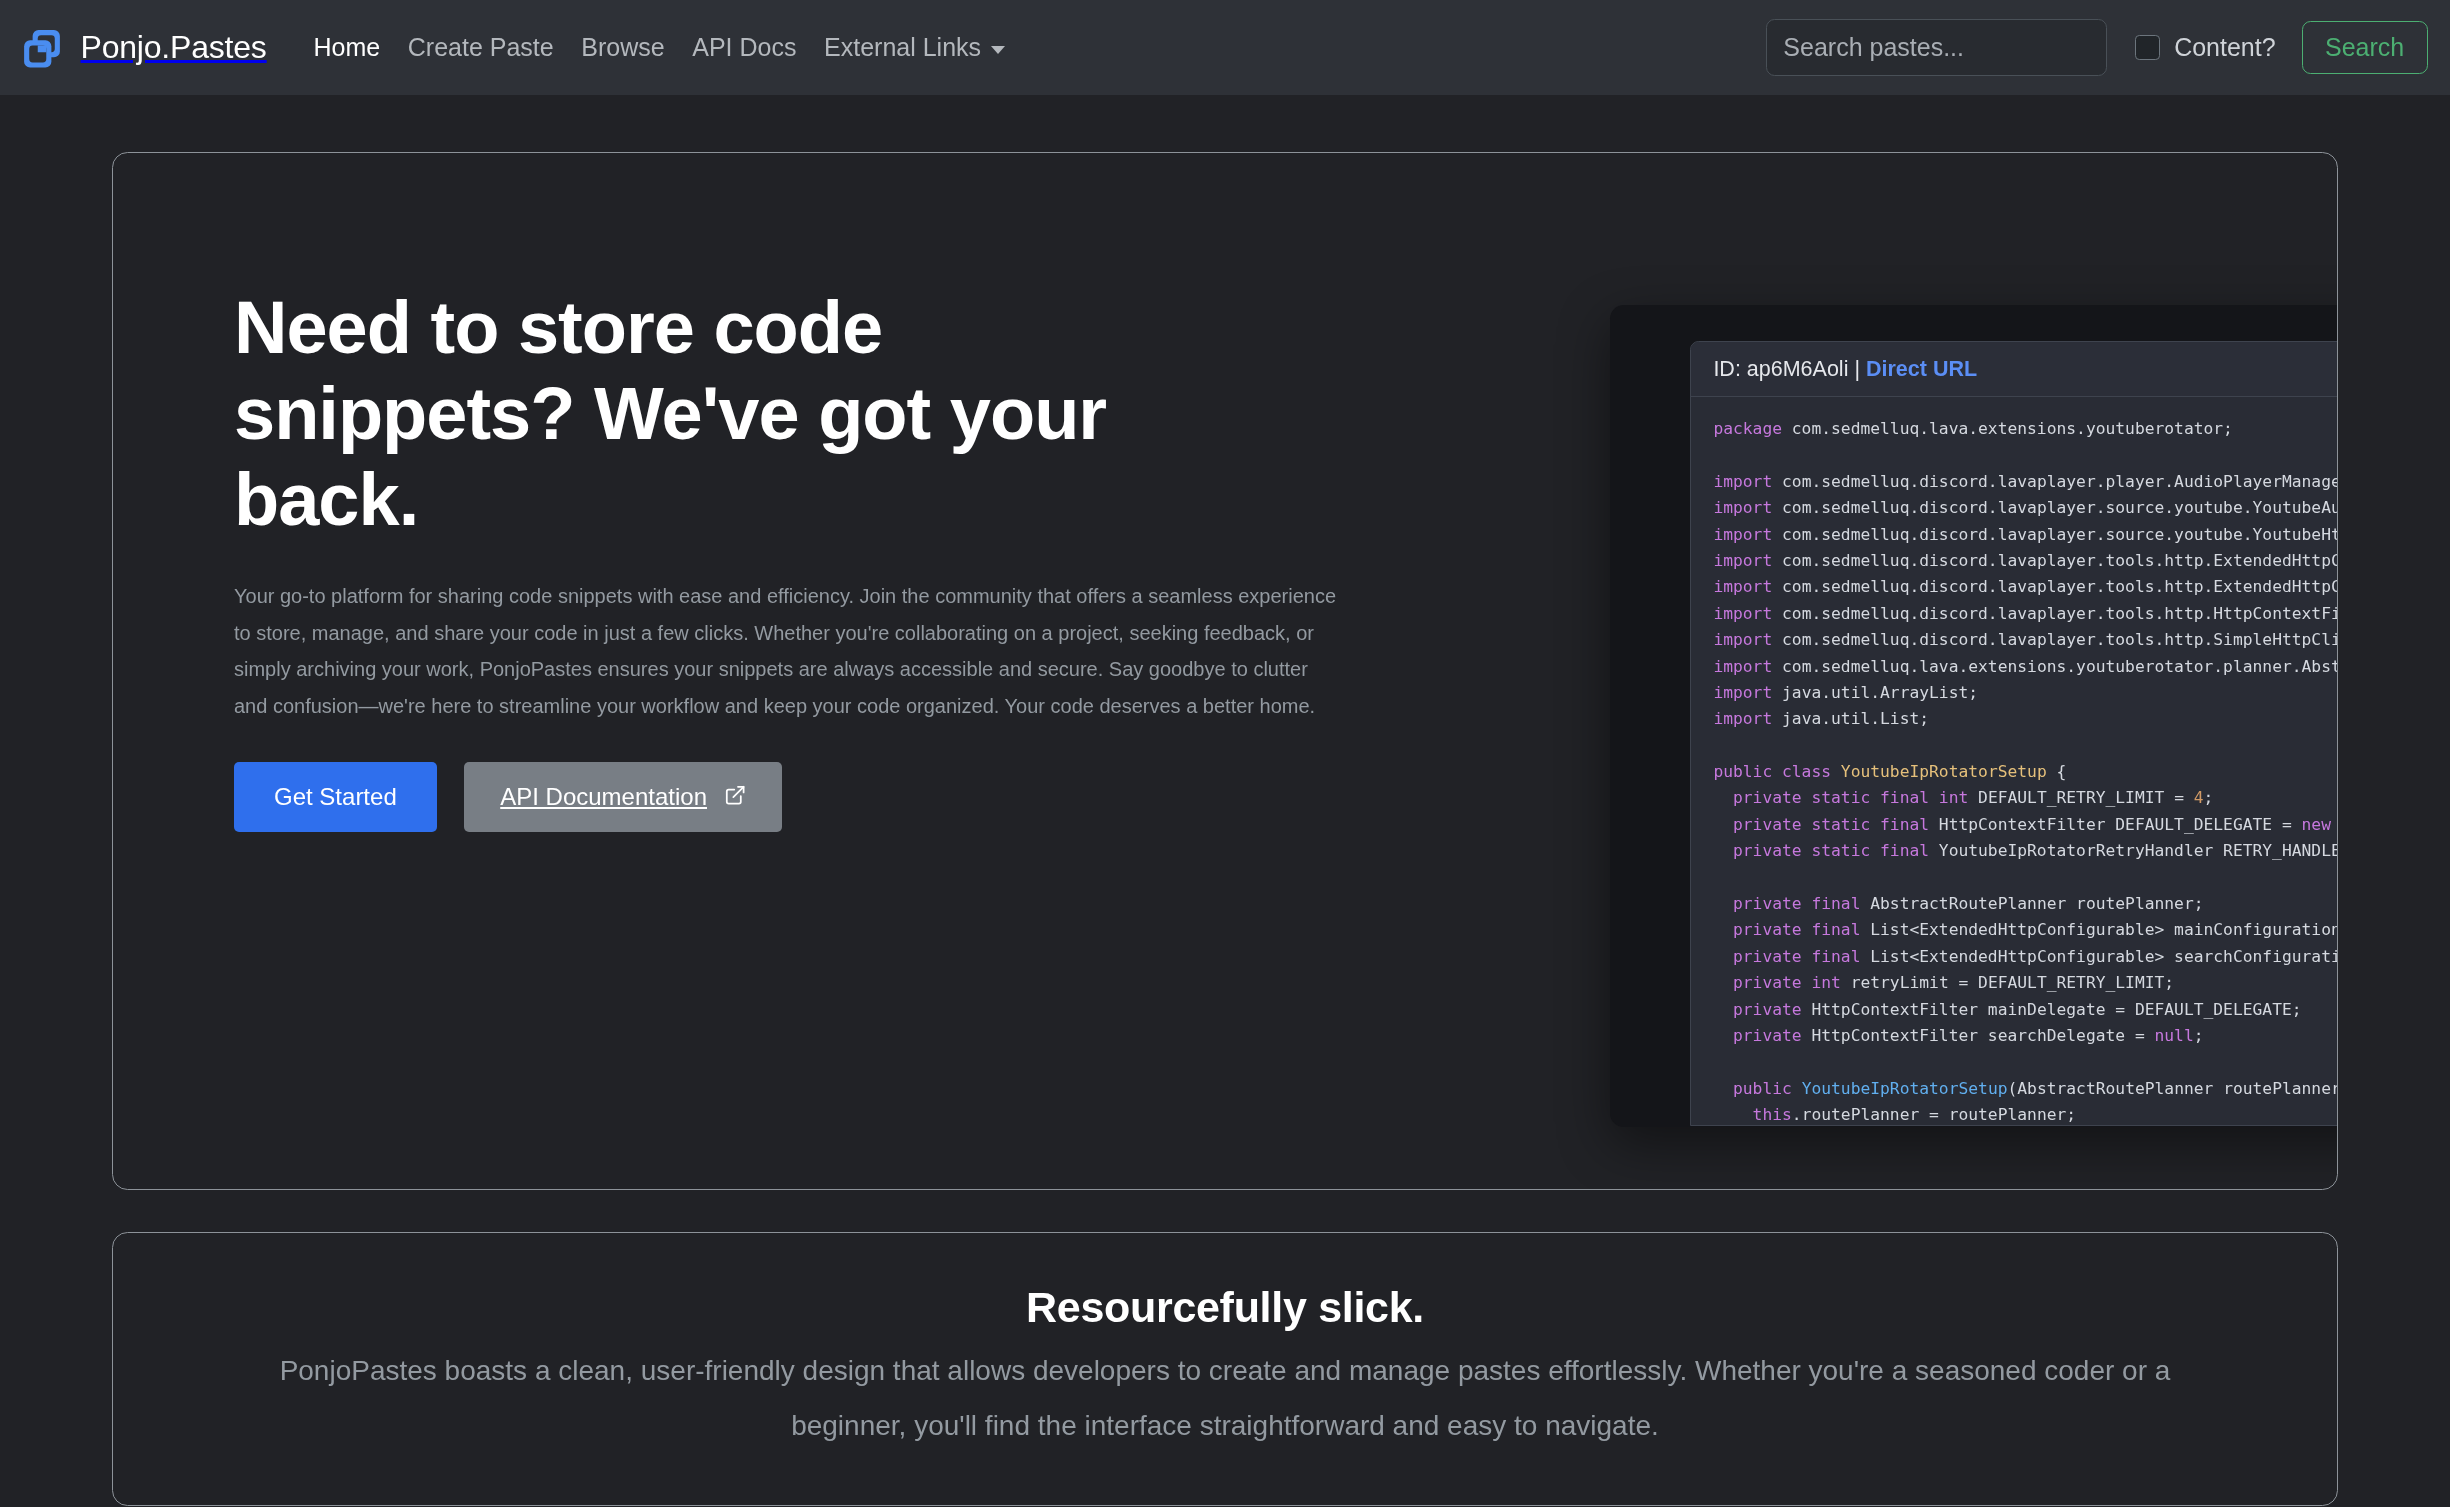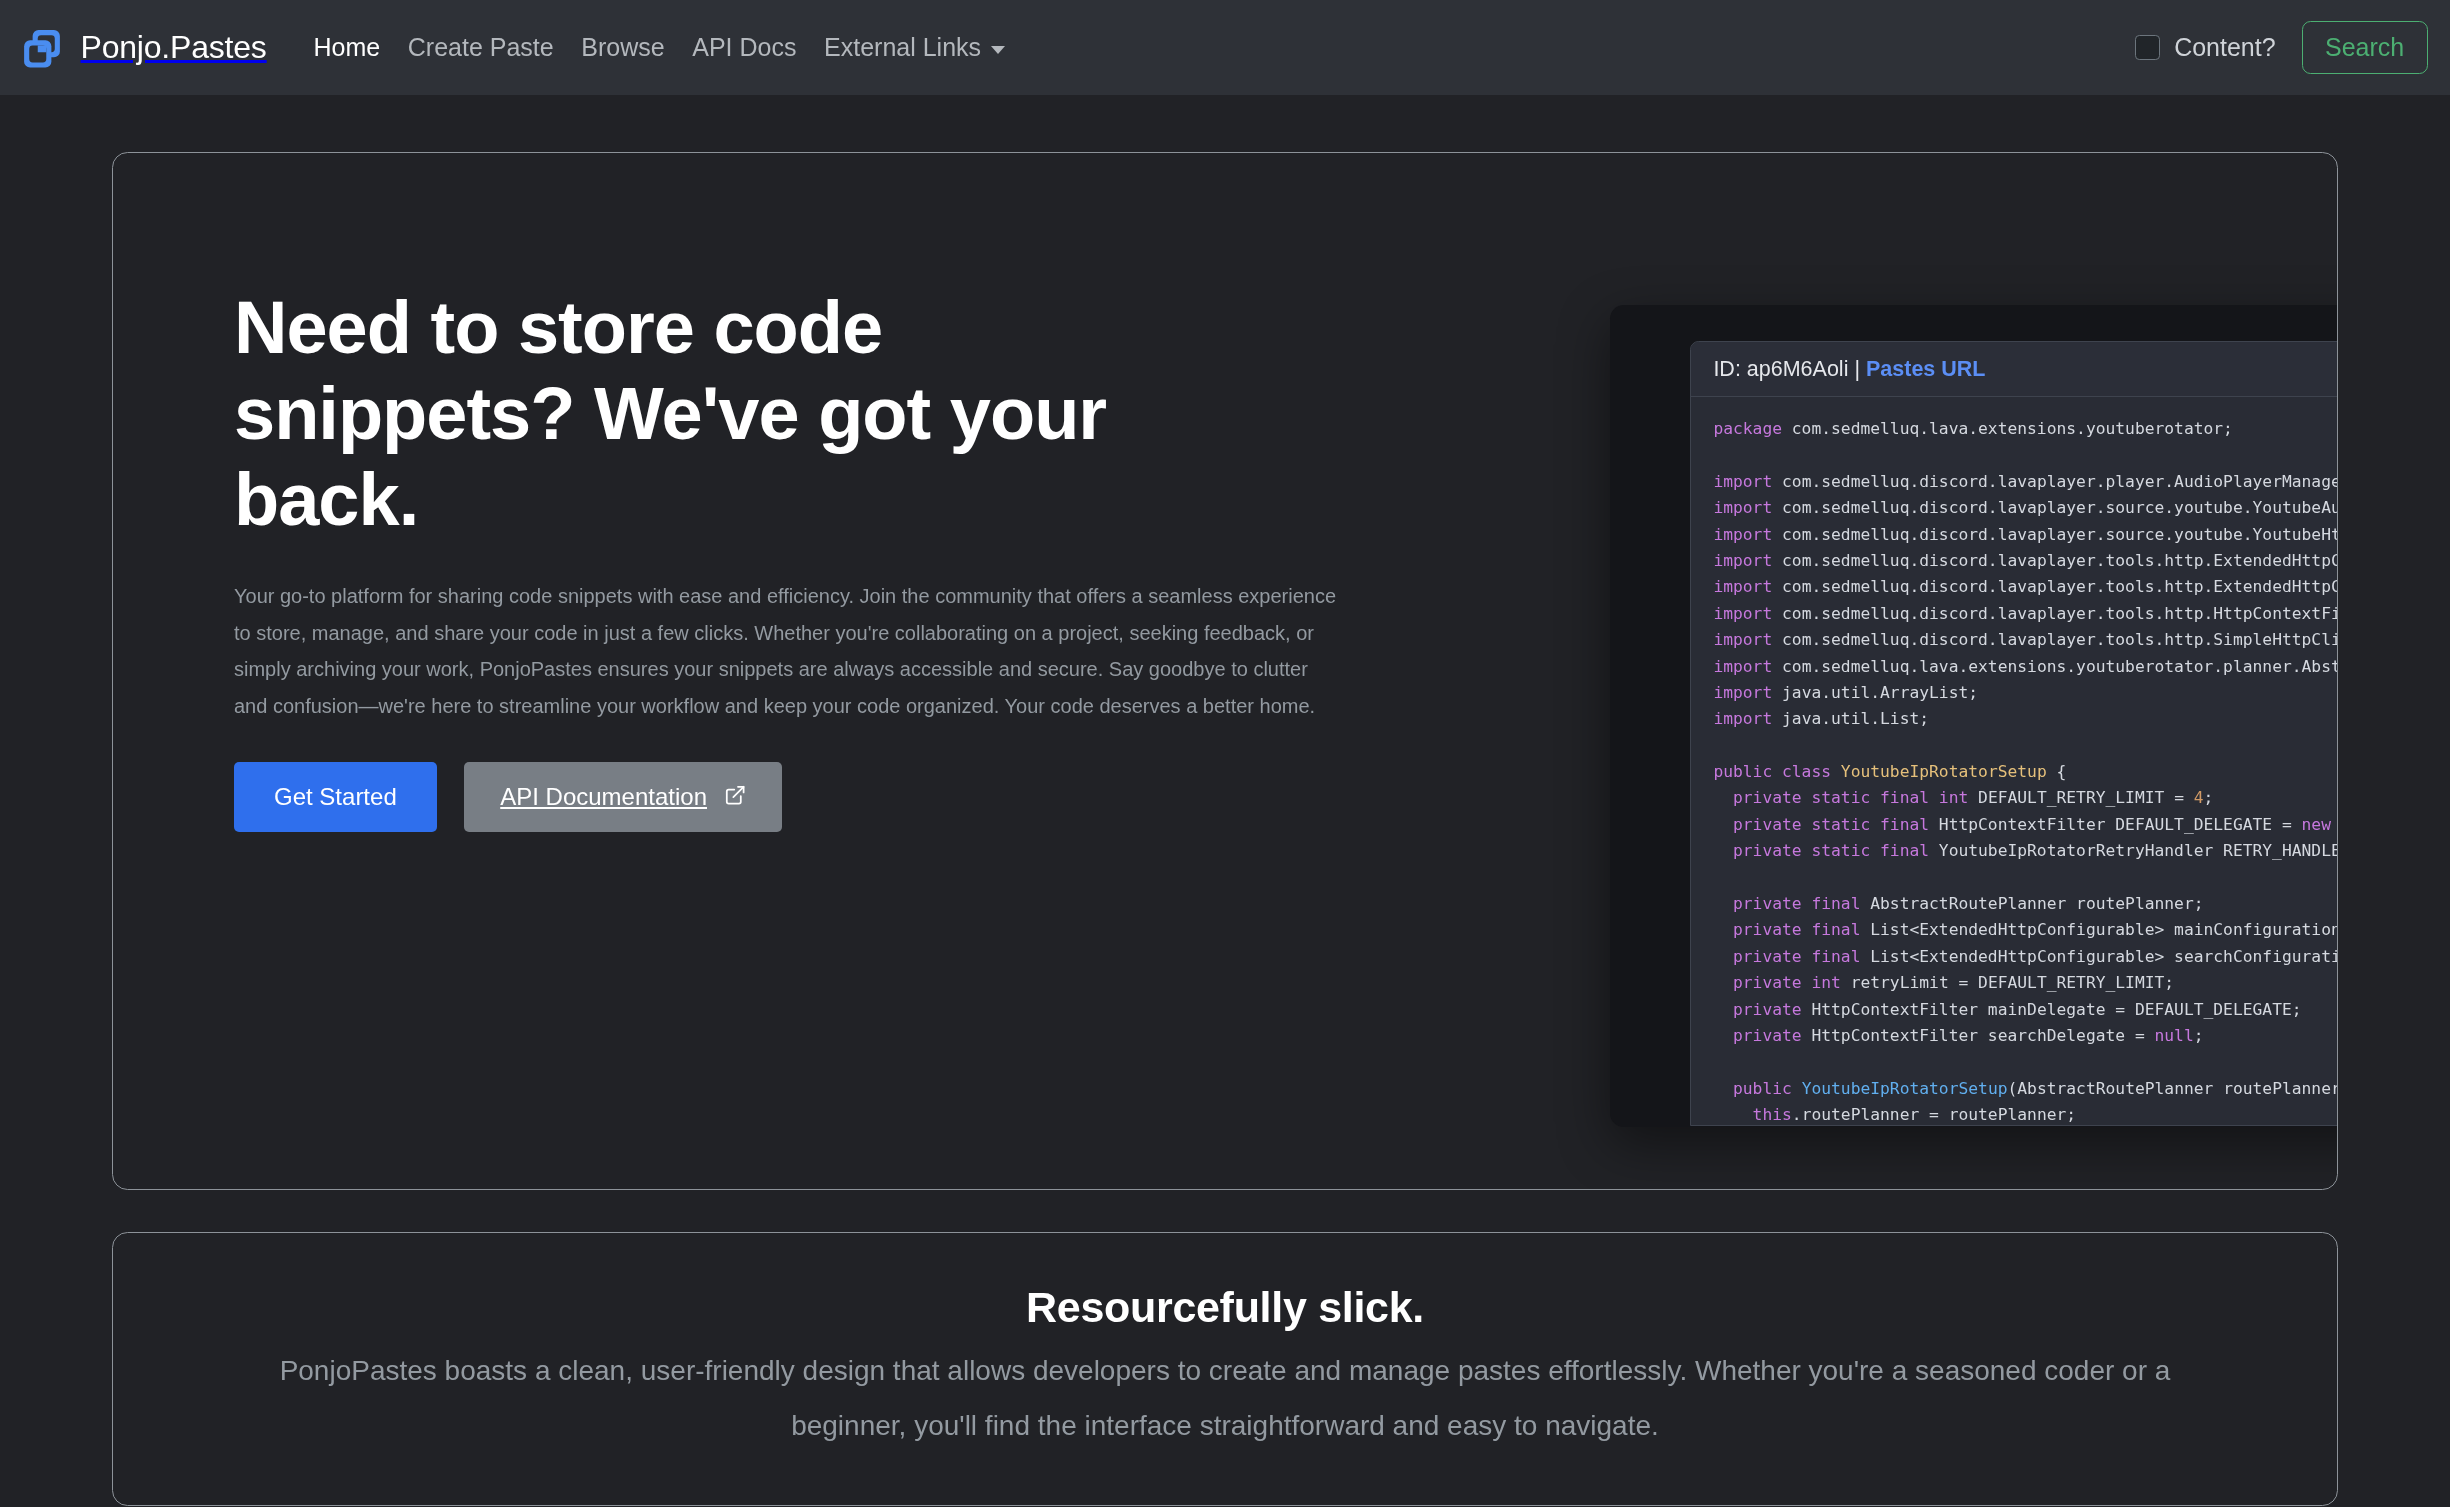--- a/index.html
+++ b/index.html
@@ -292,20 +292,21 @@
     </li>
     <li>
       <a class="nav-link" href="#">
         <span>External Links</span>
         <span class="caret"></span>
       </a>
     </li>
   </ul>
 
   <div class="nav-right">
+    <input class="search-input" type="text" placeholder="Search pastes..." style="">
     <div class="content-check-wrap">
       <span class="content-check"></span>
       <span class="content-label">Content?</span>
     </div>
     <button class="search-btn">Search</button>
   </div>
 </nav>
 
 <main class="page">
 
@@ -326,21 +327,21 @@
               </svg>
             </span>
           </a>
         </div>
       </div>
     </div>
 
     <div class="preview-frame">
       <div class="code-card">
         <div class="code-head">
-          <span class="code-head-text"><span>ID: ap6M6Aoli | </span><span class="url-link">Pastes URL</span></span>
+          <span class="code-head-text"><span>ID: ap6M6Aoli | </span><span class="url-link">Direct URL</span></span>
         </div>
         <div class="code-body" id="code-body"><div><span class="k">package</span><span class="p"> com.sedmelluq.lava.extensions.youtuberotator;</span></div><div>&nbsp;</div><div><span class="k">import</span><span class="p"> com.sedmelluq.discord.lavaplayer.player.AudioPlayerManager;</span></div><div><span class="k">import</span><span class="p"> com.sedmelluq.discord.lavaplayer.source.youtube.YoutubeAudioSourceManager;</span></div><div><span class="k">import</span><span class="p"> com.sedmelluq.discord.lavaplayer.source.youtube.YoutubeHttpContextFilter;</span></div><div><span class="k">import</span><span class="p"> com.sedmelluq.discord.lavaplayer.tools.http.ExtendedHttpClientBuilder;</span></div><div><span class="k">import</span><span class="p"> com.sedmelluq.discord.lavaplayer.tools.http.ExtendedHttpConfigurable;</span></div><div><span class="k">import</span><span class="p"> com.sedmelluq.discord.lavaplayer.tools.http.HttpContextFilter;</span></div><div><span class="k">import</span><span class="p"> com.sedmelluq.discord.lavaplayer.tools.http.SimpleHttpClientConnectionManager;</span></div><div><span class="k">import</span><span class="p"> com.sedmelluq.lava.extensions.youtuberotator.planner.AbstractRoutePlanner;</span></div><div><span class="k">import</span><span class="p"> java.util.ArrayList;</span></div><div><span class="k">import</span><span class="p"> java.util.List;</span></div><div>&nbsp;</div><div><span class="k">public class</span><span class="p"> </span><span class="t">YoutubeIpRotatorSetup</span><span class="p"> {</span></div><div><span class="p">  </span><span class="k">private static final</span><span class="p"> </span><span class="k">int</span><span class="p"> DEFAULT_RETRY_LIMIT = </span><span class="n">4</span><span class="p">;</span></div><div><span class="p">  </span><span class="k">private static final</span><span class="p"> HttpContextFilter DEFAULT_DELEGATE = </span><span class="k">new</span><span class="p"> YoutubeHttpContextFilter();</span></div><div><span class="p">  </span><span class="k">private static final</span><span class="p"> YoutubeIpRotatorRetryHandler RETRY_HANDLER = </span></div><div>&nbsp;</div><div><span class="p">  </span><span class="k">private final</span><span class="p"> AbstractRoutePlanner routePlanner;</span></div><div><span class="p">  </span><span class="k">private final</span><span class="p"> List&lt;ExtendedHttpConfigurable&gt; mainConfiguration;</span></div><div><span class="p">  </span><span class="k">private final</span><span class="p"> List&lt;ExtendedHttpConfigurable&gt; searchConfiguration;</span></div><div><span class="p">  </span><span class="k">private</span><span class="p"> </span><span class="k">int</span><span class="p"> retryLimit = DEFAULT_RETRY_LIMIT;</span></div><div><span class="p">  </span><span class="k">private</span><span class="p"> HttpContextFilter mainDelegate = DEFAULT_DELEGATE;</span></div><div><span class="p">  </span><span class="k">private</span><span class="p"> HttpContextFilter searchDelegate = </span><span class="k">null</span><span class="p">;</span></div><div>&nbsp;</div><div><span class="p">  </span><span class="k">public</span><span class="p"> </span><span class="f">YoutubeIpRotatorSetup</span><span class="p">(AbstractRoutePlanner routePlanner) {</span></div><div><span class="p">    </span><span class="k">this</span><span class="p">.routePlanner = routePlanner;</span></div></div>
       </div>
     </div>
   </section>
 
   <section class="card slick">
     <h2 class="slick-title">Resourcefully slick.</h2>
     <p class="slick-text">PonjoPastes boasts a clean, user-friendly design that allows developers to create and manage pastes effortlessly. Whether you're a seasoned coder or a beginner, you'll find the interface straightforward and easy to navigate.</p>
   </section>

